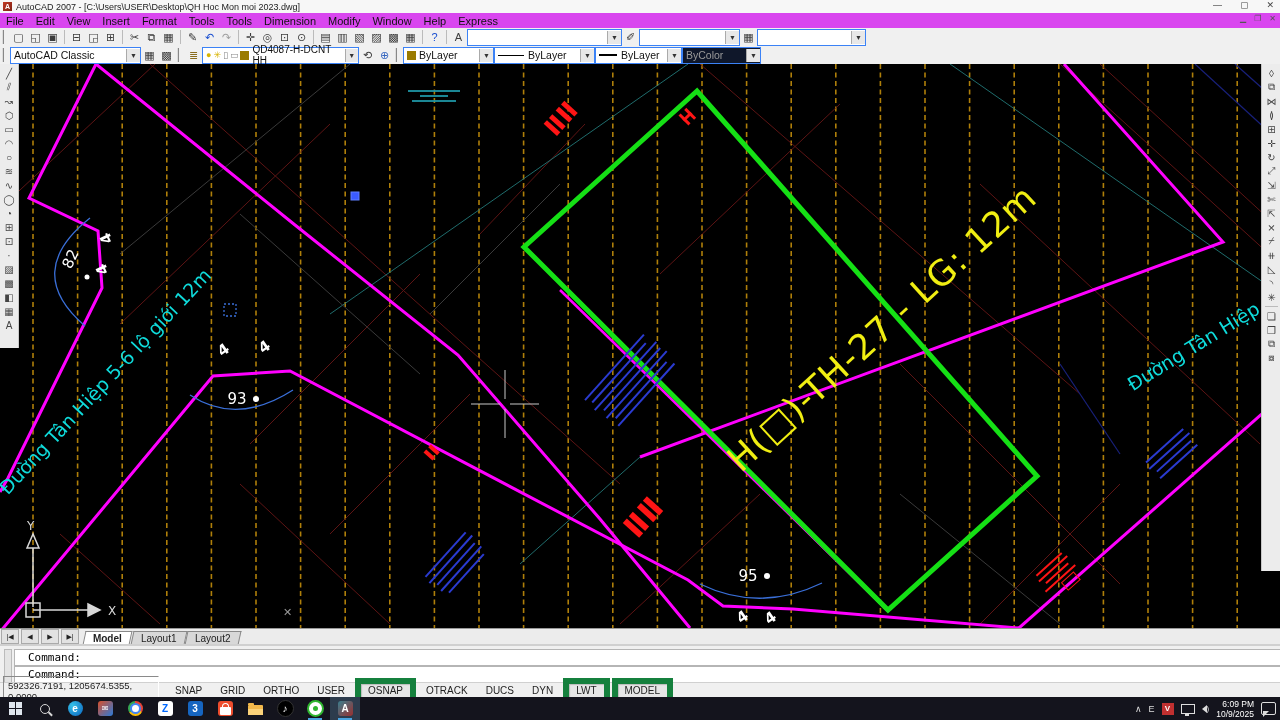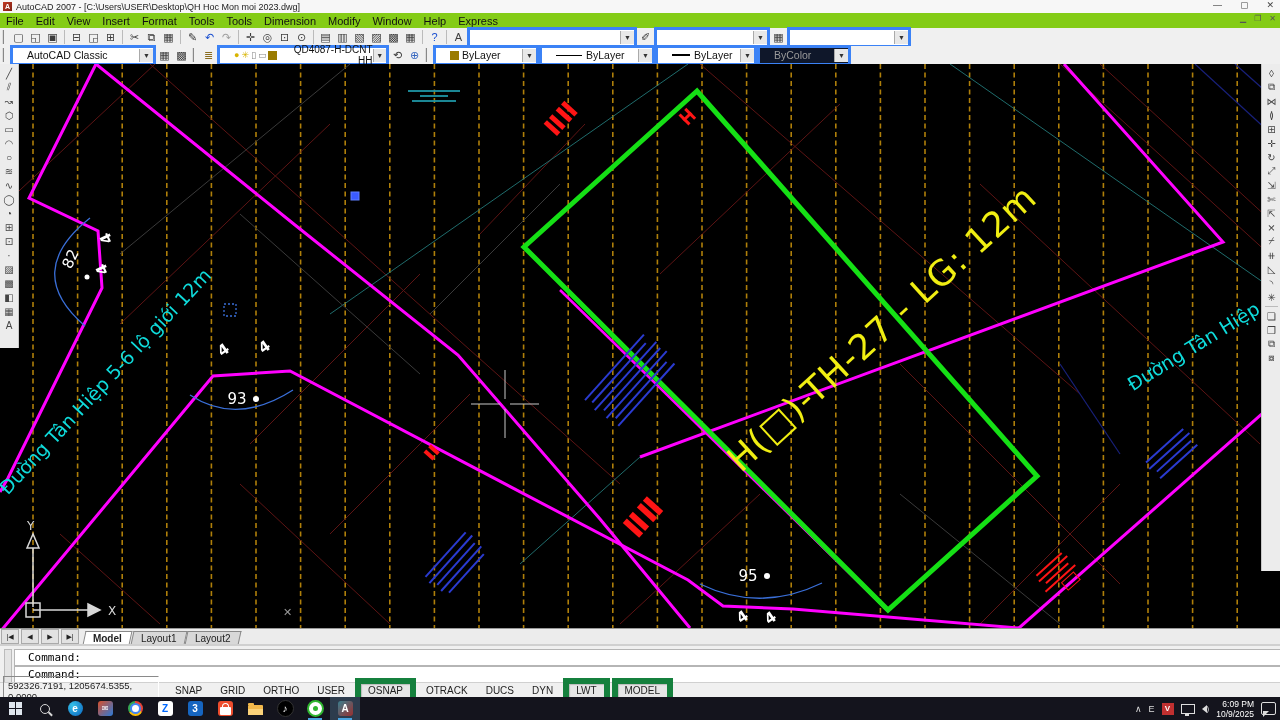--- a/index.html
+++ b/index.html
@@ -4,34 +4,34 @@
 <style>
   html,body{margin:0;padding:0;width:1280px;height:720px;overflow:hidden;
     font-family:"Liberation Sans","DejaVu Sans",sans-serif;background:#000;}
   .abs{position:absolute;}
   
   #titlebar{left:0;top:0;width:1280px;height:13px;background:#f7f7f7;font-size:9px;color:#222;
     display:flex;align-items:center;}
   #app-icon{width:9px;height:9px;margin:0 4px 0 3px;background:linear-gradient(135deg,#c23b26,#7d1f12);
     color:#fff;font-size:7px;line-height:9px;text-align:center;font-weight:bold;}
   #win-btns{position:absolute;right:6px;top:0;display:flex;gap:18px;font-size:9px;color:#444;}
-  #menubar{left:0;top:13px;width:1280px;height:15px;background:#84cc16;display:flex;align-items:center;
+  #menubar{left:0;top:13px;width:1280px;height:15px;background:#d946ef;display:flex;align-items:center;
     font-size:11px;color:#111;border-bottom:1px solid #e0e0e0;}
   #menubar .mi{padding:0 6px;}
   #mdi-btns{position:absolute;right:4px;top:14px;display:flex;gap:8px;font-size:8px;color:#555;}
   .tbrow{left:0;width:1280px;background:#f0f0f0;display:flex;align-items:center;border-bottom:1px solid #d6d6d6;}
   #tb1{top:28px;height:18px;}
   #tb2{top:46px;height:18px;}
   .tbi{width:17px;height:16px;display:inline-flex;align-items:center;justify-content:center;
     font-size:11px;color:#3c3c3c;flex:0 0 auto;}
   .tbi.c-blue{color:#1a4fd0;} .tbi.c-gray{color:#a0a0a0;}
   .sep{width:1px;height:14px;background:#bbb;margin:0 3px;flex:0 0 auto;}
   .grip{width:3px;height:14px;border-left:2px ridge #dcdcdc;margin:0 3px 0 2px;flex:0 0 auto;}
-  .combo{height:15px;background:#fff;border:3px solid #3b82f6;display:inline-flex;align-items:center;
-    font-size:10.5px;color:#111;padding-left:14px;position:relative;flex:0 0 auto;text-align:right;}
+  .combo{height:15px;background:#fff;border:1px solid #3b82f6;display:inline-flex;align-items:center;
+    font-size:10.5px;color:#111;padding-left:3px;position:relative;flex:0 0 auto;}
   .combo .arrow{margin-left:auto;width:13px;height:13px;background:#e8e8e8;border-left:1px solid #aaa;
     font-size:7px;color:#333;display:flex;align-items:center;justify-content:center;}
   .combo.disabled{color:#9a9a9a;background:#0f172a;}
   .mini{font-size:9px;margin-right:2px;}
   .chip{width:9px;height:9px;background:#9a7b00;margin-right:3px;flex:0 0 auto;}
   .ltline{width:26px;height:1px;background:#000;margin-right:4px;}
   
   #canvas{left:0;top:64px;width:1280px;height:564px;background:#000;}
   #dwg{position:absolute;left:0;top:0;}
   .gridline{stroke:#b8860b;stroke-width:1.6;stroke-dasharray:5 3.5;opacity:.95;}

